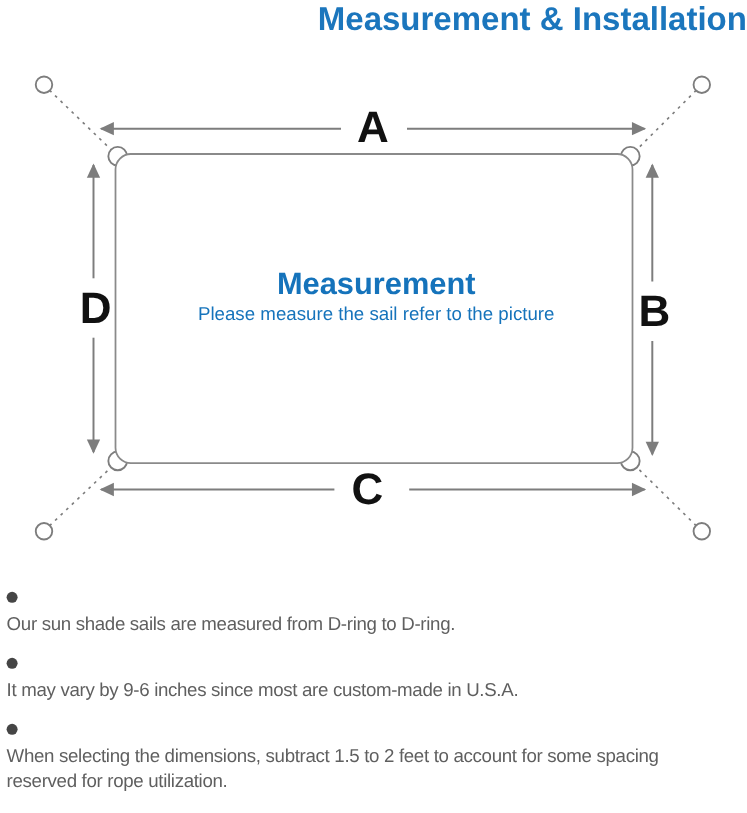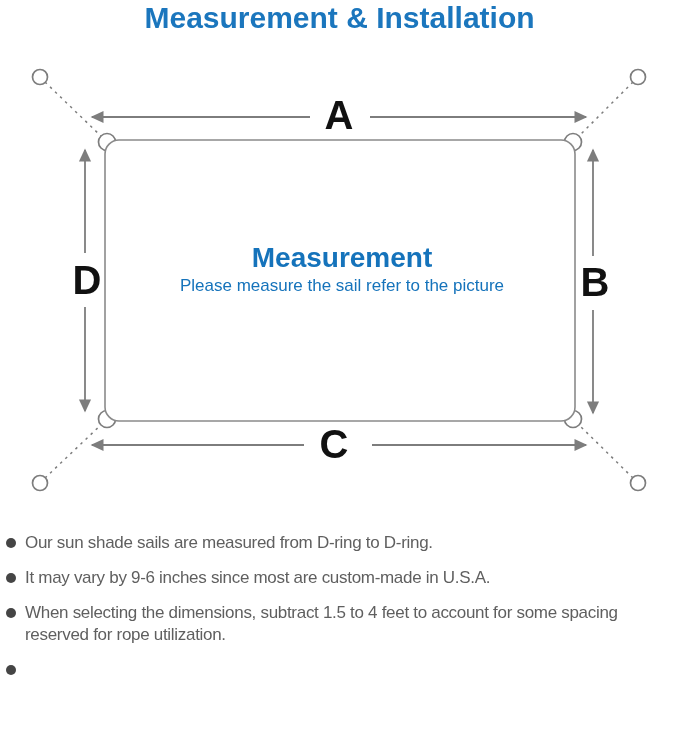--- a/index.html
+++ b/index.html
@@ -14,21 +14,21 @@
     background: #ffffff;
     overflow: hidden;
     font-family: "Liberation Sans", sans-serif;
   }
   .title {
     position: absolute;
     top: 1px;
     left: 0;
     width: 679px;
     margin: 0;
-    text-align: center;
+    text-align: right;
     font-size: 30px;
     font-weight: bold;
     letter-spacing: 0px;
     color: #1b76bd;
   }
   .diagram {
     position: absolute;
     top: 0;
     left: 0;
   }
@@ -84,20 +84,21 @@
     list-style: none;
   }
   .note {
     display: flex;
     gap: 9px;
     margin-bottom: 13px;
     color: #5f5f5f;
     font-size: 17px;
     letter-spacing: -0.3px;
     line-height: 22px;
+    flex-direction: column;
   }
   .dot {
     flex: 0 0 auto;
     width: 10px;
     height: 10px;
     border-radius: 50%;
     background: #454545;
     margin-top: 6px;
   }
   .note-text {
@@ -170,20 +171,20 @@
     <li class="note">
       <span class="dot"></span>
       <span class="note-text">Our sun shade sails are measured from D-ring to D-ring.</span>
     </li>
     <li class="note">
       <span class="dot"></span>
       <span class="note-text">It may vary by 9-6 inches since most are custom-made in U.S.A.</span>
     </li>
     <li class="note">
       <span class="dot"></span>
-      <span class="note-text">When selecting the dimensions, subtract 1.5 to 4 feet to account for some spacing reserved for rope utilization.</span>
+      <span class="note-text">When selecting the dimensions, subtract 1.5 to 2 feet to account for some spacing reserved for rope utilization.</span>
     </li>
     <li class="note">
       <span class="dot"></span>
     </li>
   </ul>
 
 </div>
 
 </body></html>

